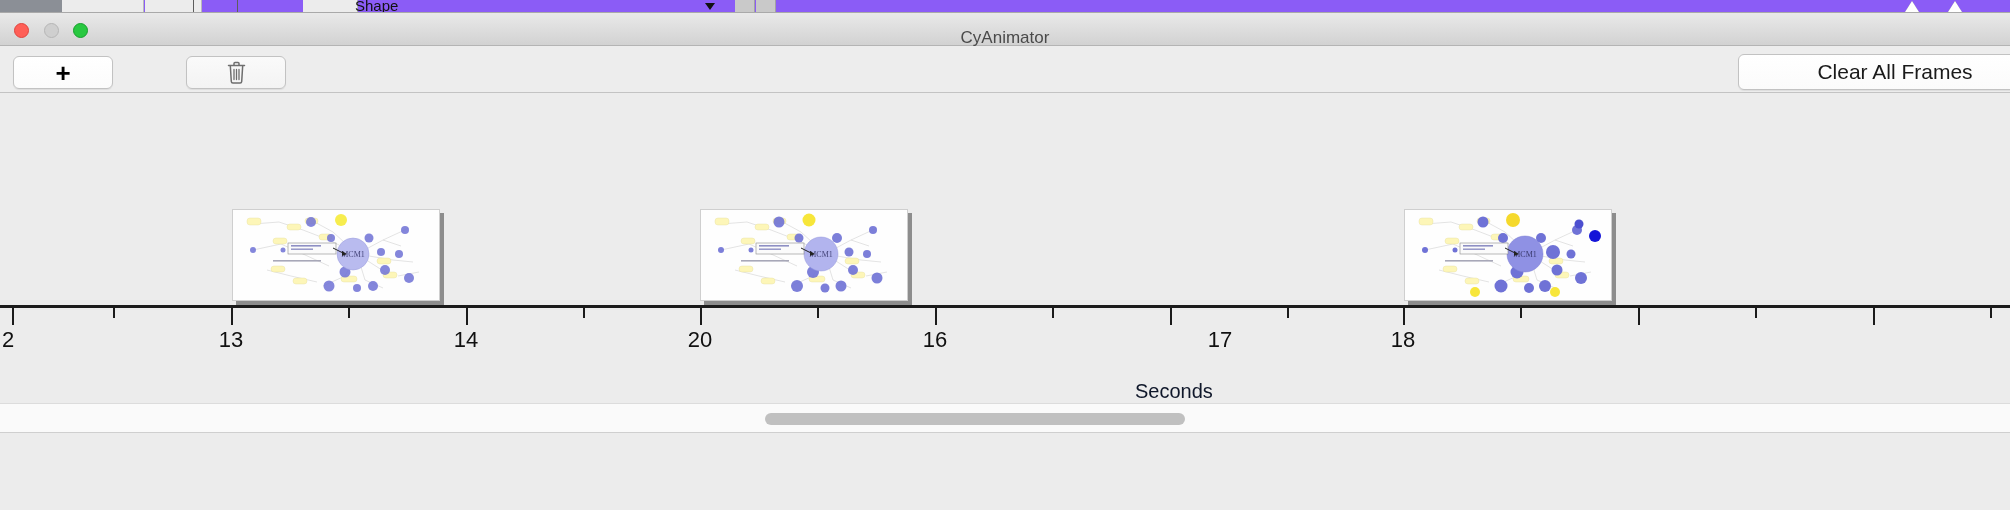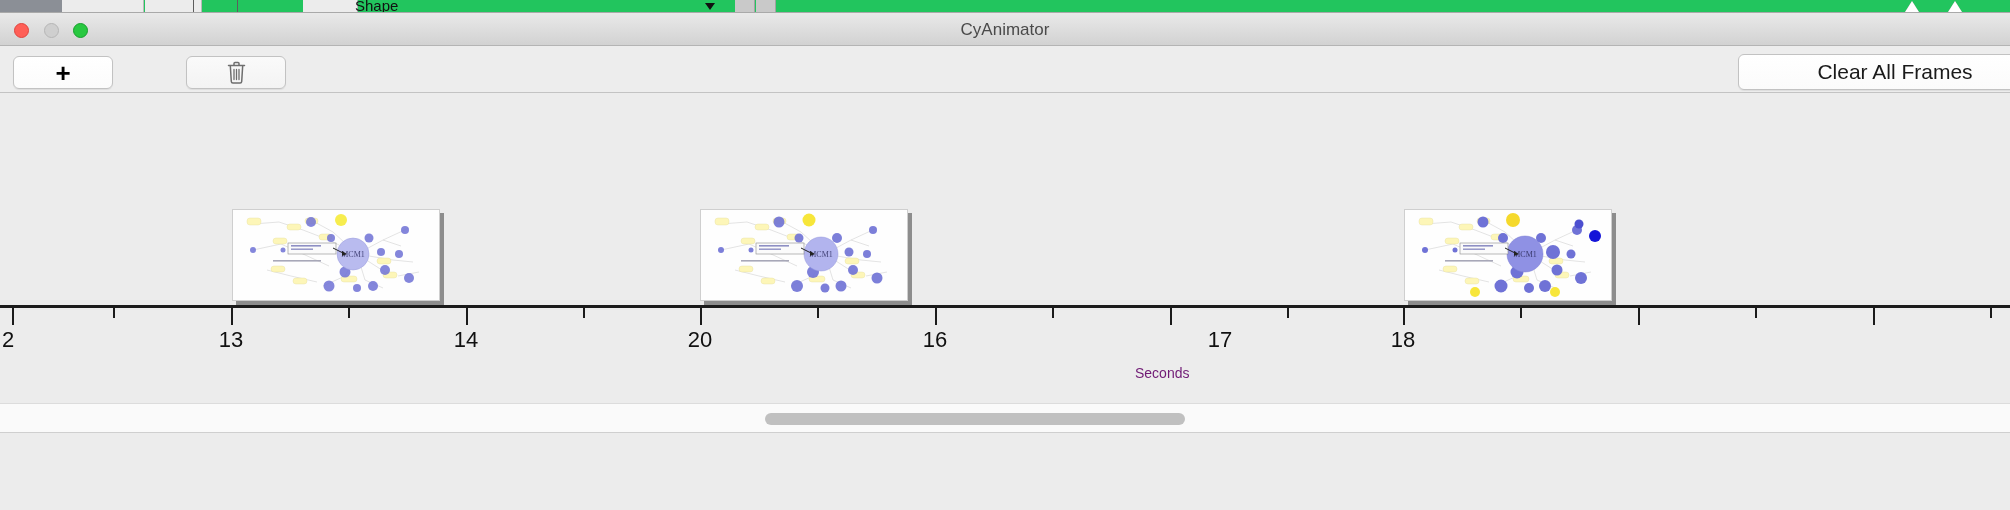--- a/index.html
+++ b/index.html
@@ -7,21 +7,21 @@
     width: 2010px; height: 510px;
     font-family: "Liberation Sans", sans-serif;
     overflow: hidden; background: #ffffff;
   }
 
   #app { position: relative; width: 2010px; height: 510px; }
 
   
   .bg-strip {
     position: absolute; left: 0; top: 0; width: 2010px; height: 13px;
-    background: #22c55e; border-bottom: 1px solid #a9a9a9;
+    background: #8b5cf6; border-bottom: 1px solid #a9a9a9;
     overflow: hidden;
   }
   .bg-dark { position: absolute; left: 0; top: 0; width: 62px; height: 13px; background: #8b8f96; }
   .bg-cell {
     position: absolute; top: 0; height: 13px;
     background: #ececec; border-right: 1px solid #b9b9b9;
   }
   .bg-text {
     position: absolute; left: 355px; top: -3px;
     font-size: 15px; color: #111; white-space: nowrap;
@@ -45,21 +45,21 @@
   .titlebar {
     position: absolute; left: 0; top: 13px; width: 2010px; height: 33px;
     background: linear-gradient(#e9e9e9, #d2d2d2);
     border-bottom: 1px solid #b4b4b4;
   }
   .traffic { position: absolute; top: 10px; width: 15px; height: 15px; border-radius: 50%; }
   .t-close { left: 14px; background: #ff5f57; border: 1px solid #e0443e; }
   .t-min   { left: 44px; background: #cfcfcf; border: 1px solid #b6b6b6; }
   .t-max   { left: 73px; background: #28c840; border: 1px solid #16a02c; }
   .win-title {
-    position: absolute; left: 0; top: 0; width: 2010px; height: 33px;
+    position: absolute; left: 0; top: 8px; width: 2010px; height: 33px;
     line-height: 33px; text-align: center;
     font-size: 17px; color: #4a4a4a;
   }
 
   
   .toolbar {
     position: absolute; left: 0; top: 46px; width: 2010px; height: 47px;
     background: #ededed; border-bottom: 1px solid #c3c3c3;
   }
   .btn {
@@ -101,21 +101,21 @@
   .axis-line {
     position: absolute; left: 0; top: 212px; width: 2010px; height: 3px;
     background: #1b1b1b;
   }
   .tick-major { position: absolute; top: 215px; width: 2px; height: 17px; background: #1b1b1b; }
   .tick-minor { position: absolute; top: 215px; width: 2px; height: 10px; background: #1b1b1b; }
   .tick-label {
     position: absolute; top: 234px; font-size: 22px; color: #101010;
     transform: translateX(-50%); white-space: nowrap;
   }
-  #axis-title-wrap { position: absolute; left: 1135px; top: 272px; font-size: 14px; color: #701a75; }
+  #axis-title-wrap { position: absolute; left: 1135px; top: 287px; font-size: 20px; color: #0f172a; }
 
   
   .hscroll {
     position: absolute; left: 0; top: 403px; width: 2010px; height: 30px;
     background: #fafafa; border-top: 1px solid #dcdcdc; border-bottom: 1px solid #cfcfcf;
   }
   .hscroll-thumb {
     position: absolute; left: 765px; top: 9px; width: 420px; height: 12px;
     background: #c0c0c0; border-radius: 6px; cursor: default;
   }

